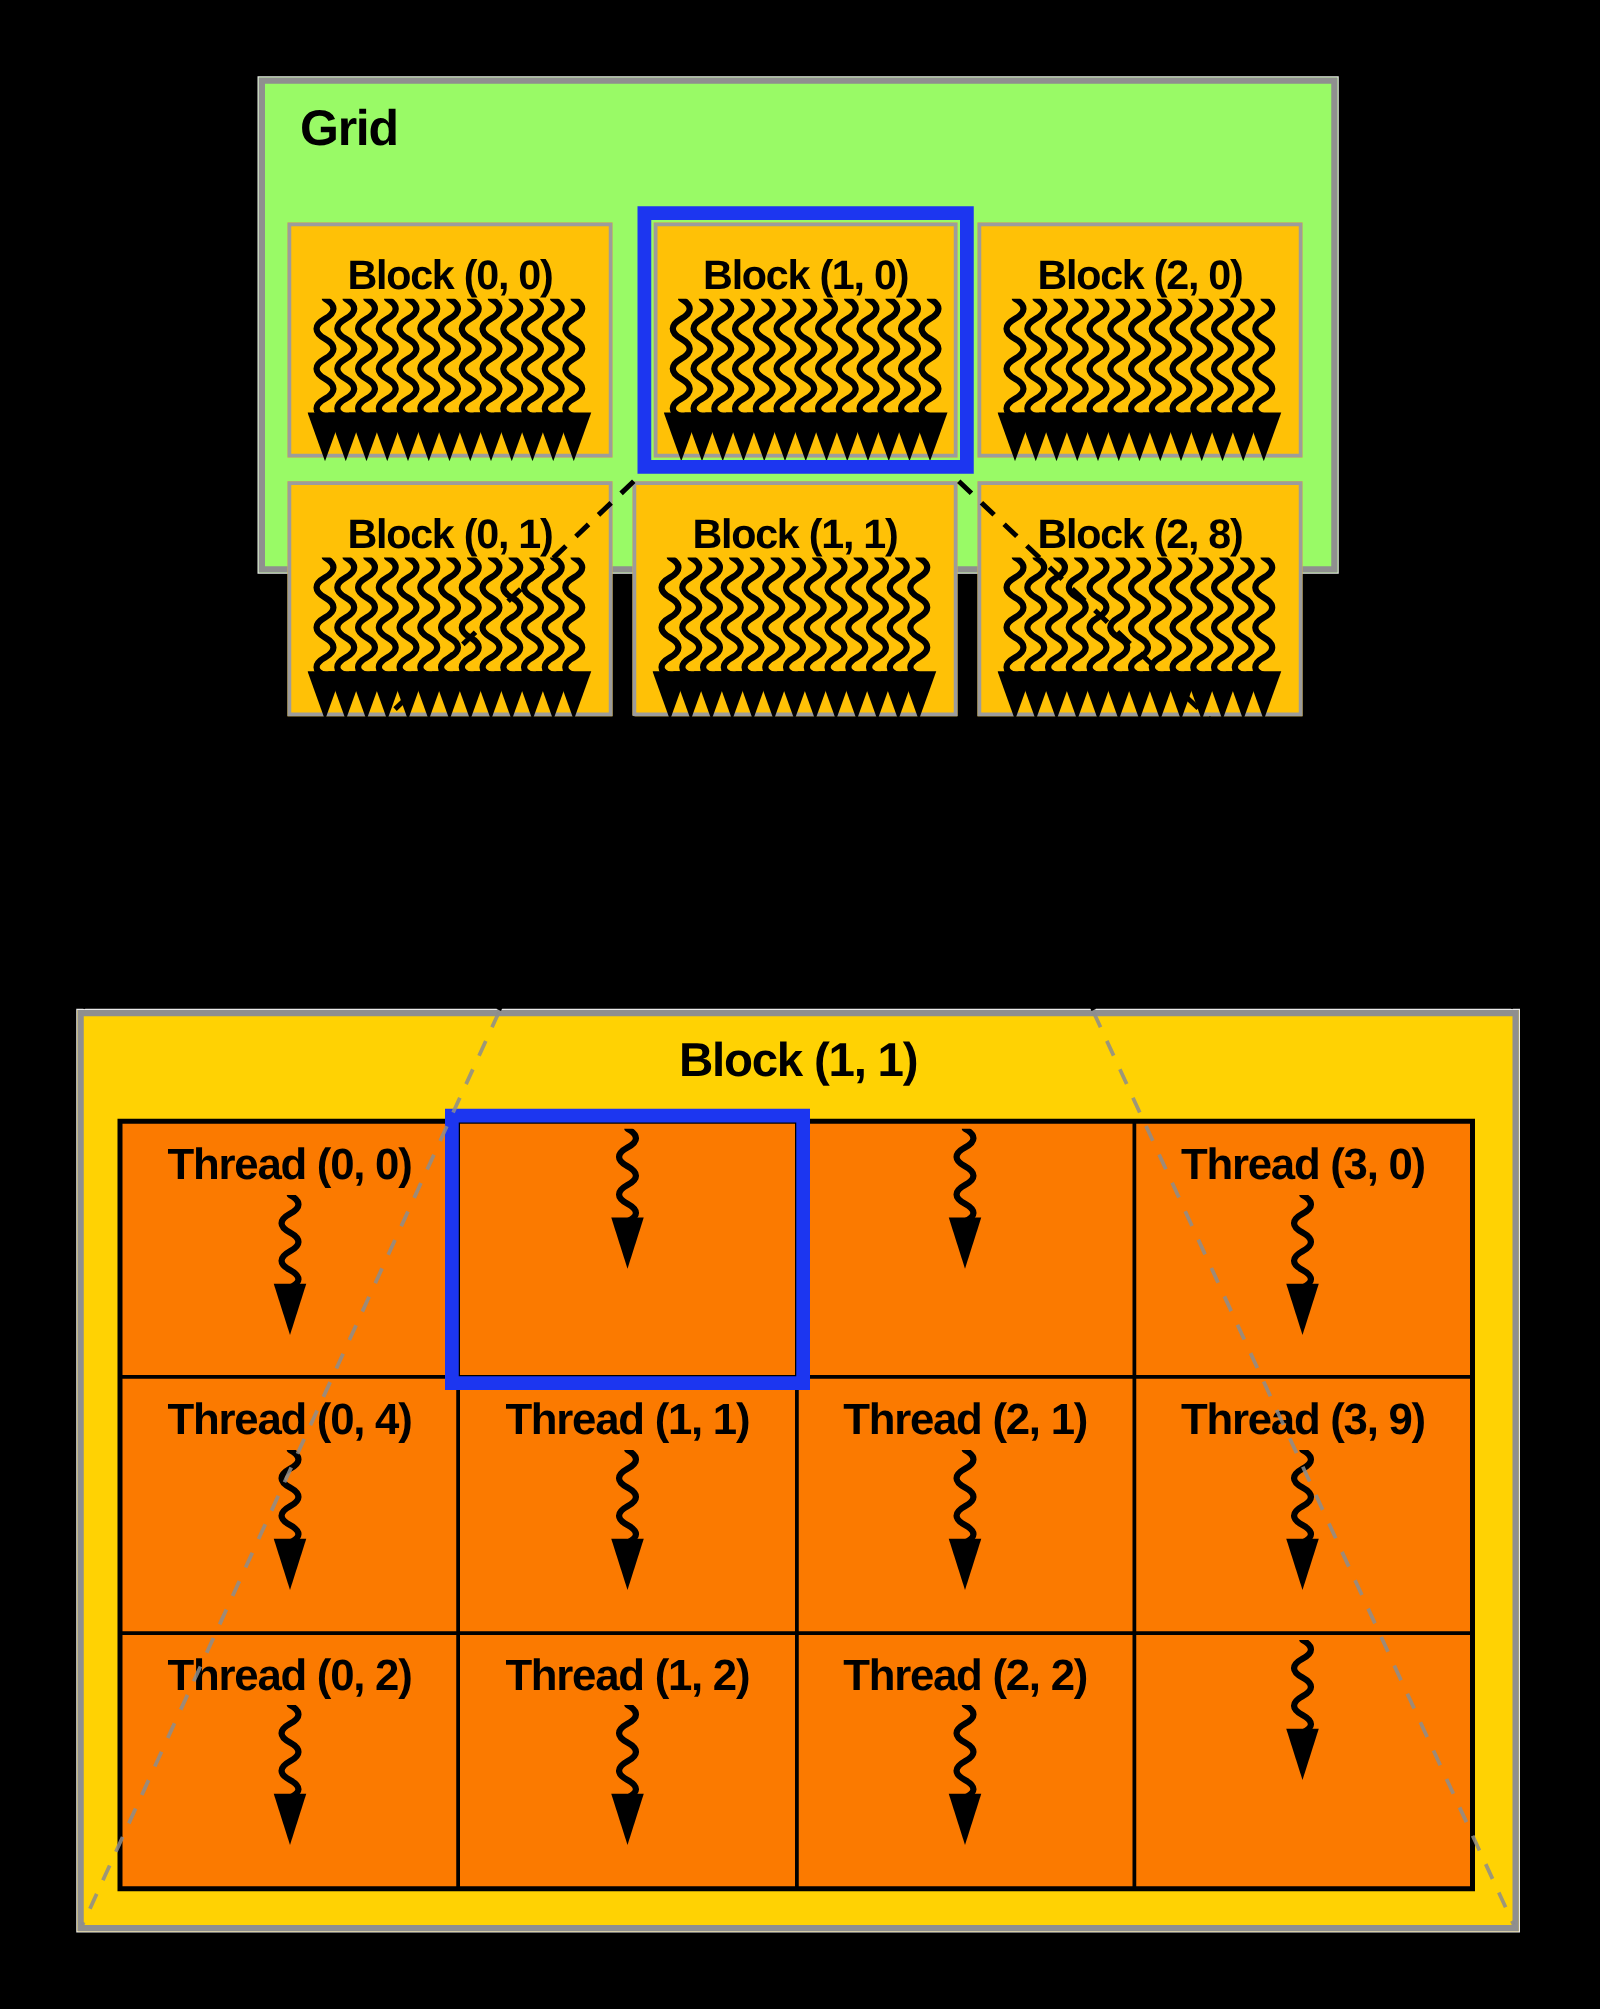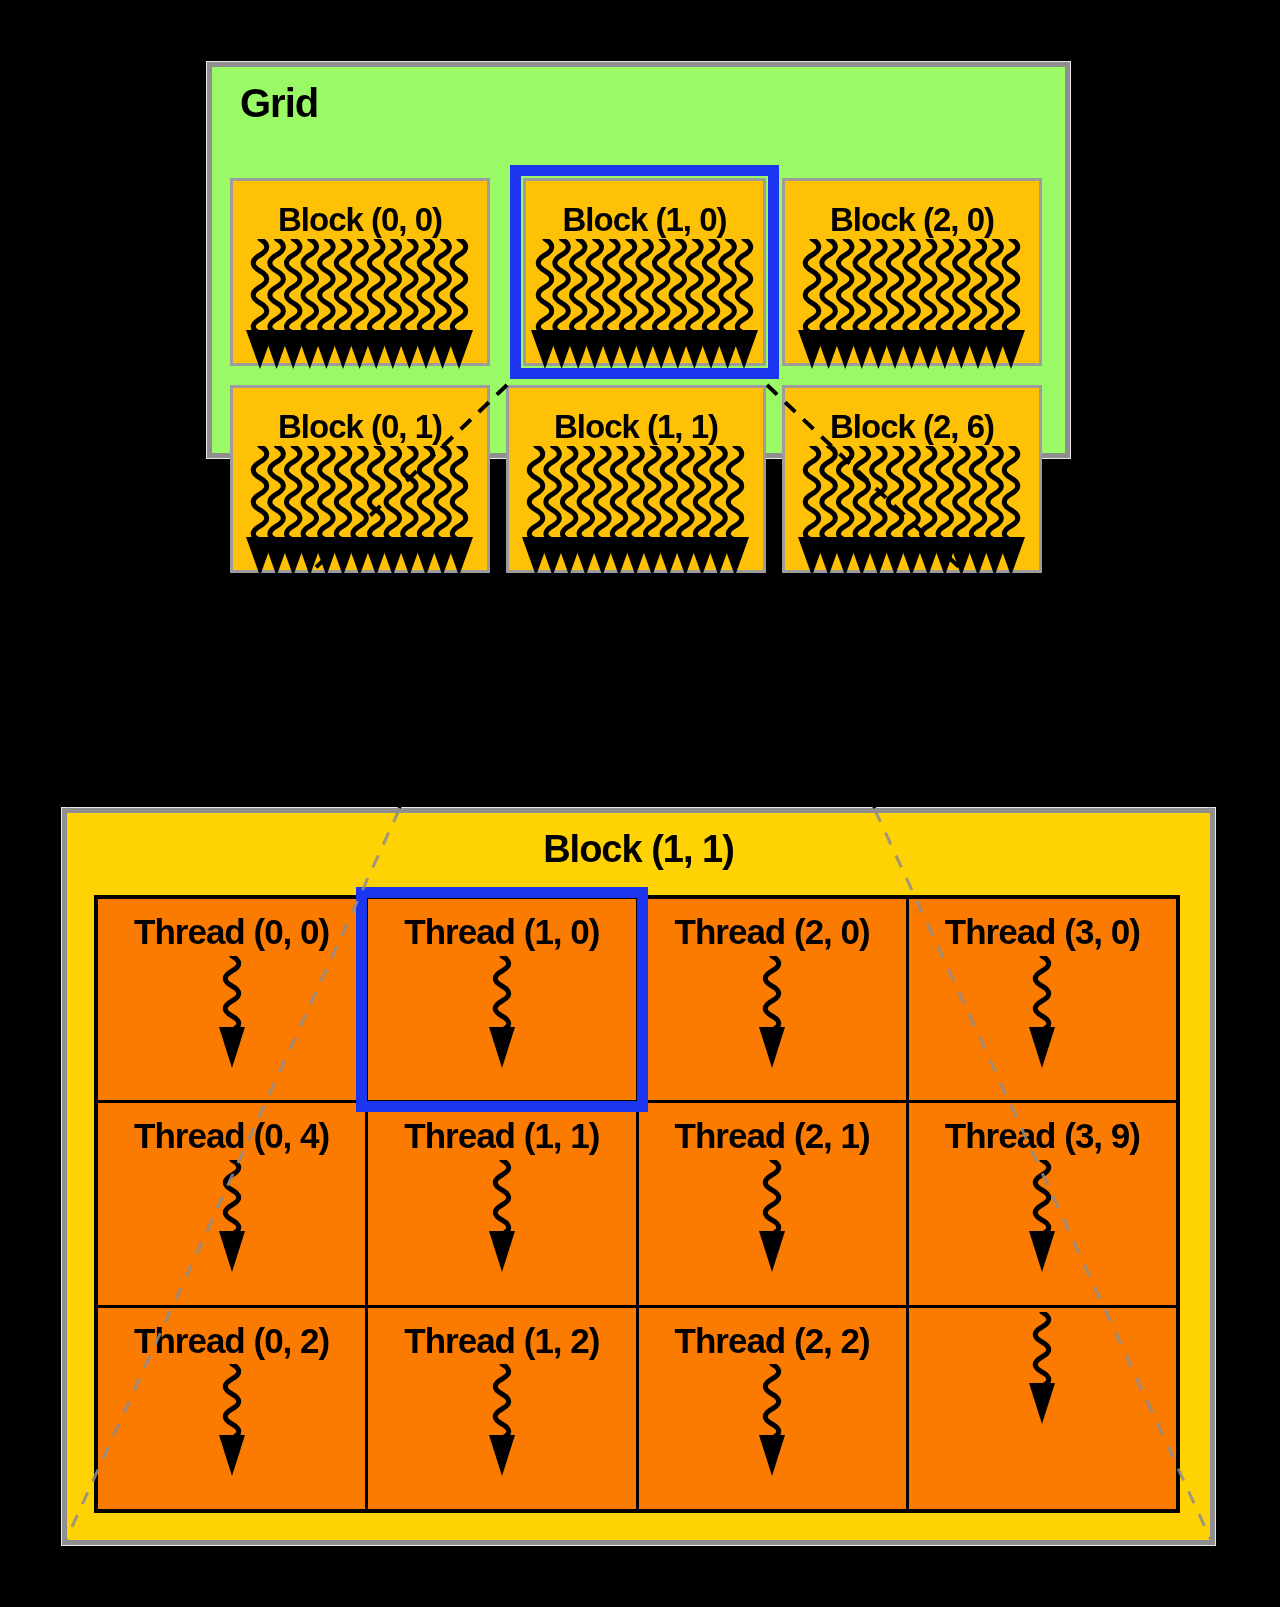--- a/index.html
+++ b/index.html
@@ -144,47 +144,45 @@
       </div>
 
       <div class="block">
         <div class="block-label">Block (1, 1)</div>
         <svg class="bundle" width="228" height="132" viewBox="0 0 228 132">
             <use href="#warp-bundle"></use>
           </svg>
       </div>
 
       <div class="block">
-        <div class="block-label">Block (2, 6)</div>
+        <div class="block-label">Block (2, 8)</div>
         <svg class="bundle" width="228" height="132" viewBox="0 0 228 132">
             <use href="#warp-bundle"></use>
           </svg>
       </div>
 
     </div>
   </section>
 
   <section class="detail-panel">
     <div class="detail-title">Block (1, 1)</div>
     <div class="threads">
 
       <div class="thread">
         <div class="thread-label">Thread (0, 0)</div>
         <svg class="arrow" width="32" height="118" viewBox="-16 0 32 118">
             <use href="#sq-thread"></use>
           </svg>
       </div>
       <div class="thread highlighted">
-        <div class="thread-label">Thread (1, 0)</div>
-        <svg class="arrow" width="32" height="118" viewBox="-16 0 32 118">
-            <use href="#sq-thread"></use>
-          </svg>
-      </div>
-      <div class="thread">
-        <div class="thread-label">Thread (2, 0)</div>
+        <svg class="arrow" width="32" height="118" viewBox="-16 0 32 118">
+            <use href="#sq-thread"></use>
+          </svg>
+      </div>
+      <div class="thread">
         <svg class="arrow" width="32" height="118" viewBox="-16 0 32 118">
             <use href="#sq-thread"></use>
           </svg>
       </div>
       <div class="thread">
         <div class="thread-label">Thread (3, 0)</div>
         <svg class="arrow" width="32" height="118" viewBox="-16 0 32 118">
             <use href="#sq-thread"></use>
           </svg>
       </div>

